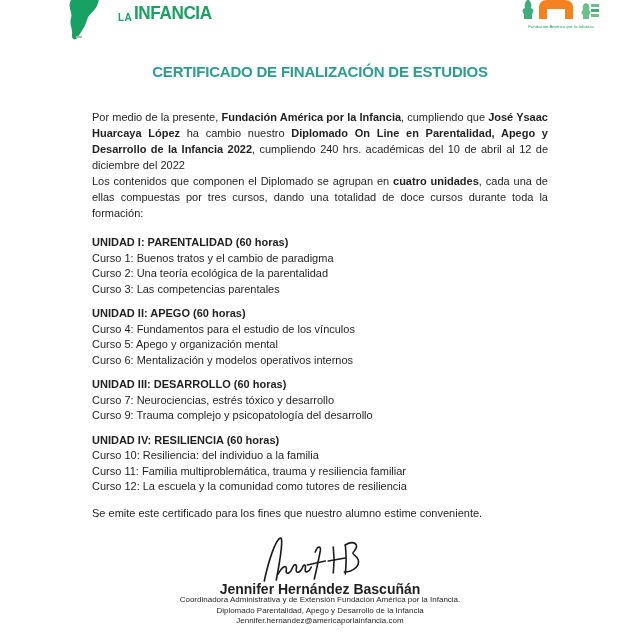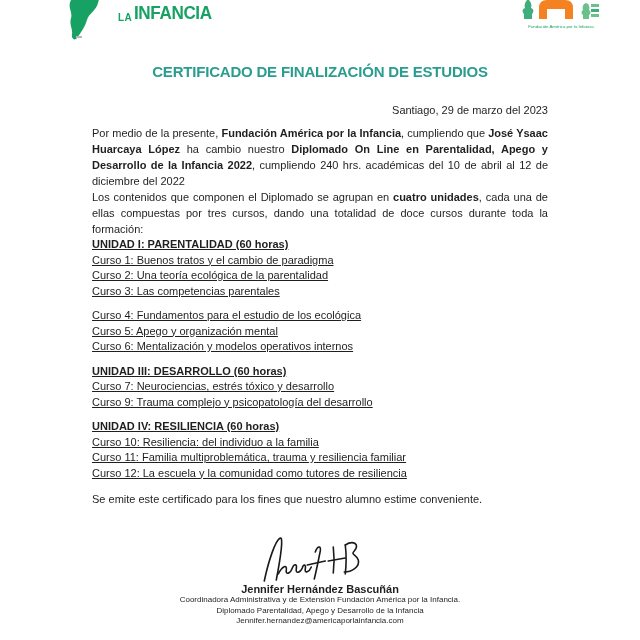--- a/index.html
+++ b/index.html
@@ -29,31 +29,31 @@
     font-size:15px;font-weight:bold;color:#2a9d8f;letter-spacing:-.2px;
   }
   
   .content{
     position:absolute;left:92px;top:102px;width:456px;
     font-size:11px;line-height:16px;
   }
   .date-line{text-align:right;}
   .para{text-align:justify;margin:0;}
   .para.first{margin-top:7px;}
-  .units{margin-top:0;text-decoration:underline;}
+  .units{margin-top:14px;}
   .unit{margin-bottom:9px;line-height:15.5px;}
   .unit .heading{font-weight:bold;}
   .closing{margin-top:10px;}
   .salutation{margin-top:16px;font-weight:bold;}
   .signature{position:absolute;top:432px;left:50%;transform:translateX(-56%);}
   .footer{
     position:absolute;top:482px;left:0;width:100%;text-align:center;
     font-size:8px;line-height:10.5px;
   }
-  .footer .name{font-weight:bold;font-size:11px;line-height:11px;}
+  .footer .name{font-weight:bold;font-size:14px;line-height:11px;}
   b{font-weight:bold;}
 </style>
 </head>
 <body>
 
 <div class="page">
 
   <div class="logo-left">
     <svg width="52" height="72" viewBox="0 0 52 72">
       <path d="M26,2 C36,0 46,7 42,16 C38,24 45,27 42,35 C40,43 33,45 31,52
@@ -74,37 +74,37 @@
       <rect x="74" y="9" width="8" height="3" fill="#3fae7c"></rect>
       <rect x="74" y="14" width="8" height="3" fill="#6cc08b"></rect>
     </svg>
     <div class="caption">Fundación América por la Infancia</div>
   </div>
 
   <div class="doc-title">CERTIFICADO DE FINALIZACIÓN DE ESTUDIOS</div>
 
   <div class="content">
 
-    <div class="date-line">Santiago, 29 de marzo del 2023</div>
 
     <p class="para first"><span>Por medio de la presente, </span><b>Fundación América por la Infancia</b><span>, cumpliendo que </span><b>José Ysaac Huarcaya López</b><span> ha cambio nuestro </span><b>Diplomado On Line en Parentalidad, Apego y Desarrollo de la Infancia 2022</b><span>, cumpliendo 240 hrs. académicas del 10 de abril al 12 de diciembre del 2022</span></p>
 
     <p class="para"><span>Los contenidos que componen el Diplomado se agrupan en </span><b>cuatro unidades</b><span>, cada una de ellas compuestas por tres cursos, dando una totalidad de doce cursos durante toda la formación:</span></p>
 
     <div class="units">
 
       <div class="unit">
         <div class="heading">UNIDAD I: PARENTALIDAD (60 horas)</div>
         <div class="course">Curso 1: Buenos tratos y el cambio de paradigma</div>
         <div class="course">Curso 2: Una teoría ecológica de la parentalidad</div>
         <div class="course">Curso 3: Las competencias parentales</div>
       </div>
 
       <div class="unit">
-        <div class="course">Curso 4: Fundamentos para el estudio de los ecológica</div>
+        <div class="heading">UNIDAD II: APEGO (60 horas)</div>
+        <div class="course">Curso 4: Fundamentos para el estudio de los vínculos</div>
         <div class="course">Curso 5: Apego y organización mental</div>
         <div class="course">Curso 6: Mentalización y modelos operativos internos</div>
       </div>
 
       <div class="unit">
         <div class="heading">UNIDAD III: DESARROLLO (60 horas)</div>
         <div class="course">Curso 7: Neurociencias, estrés tóxico y desarrollo</div>
         <div class="course">Curso 9: Trauma complejo y psicopatología del desarrollo</div>
       </div>
 

